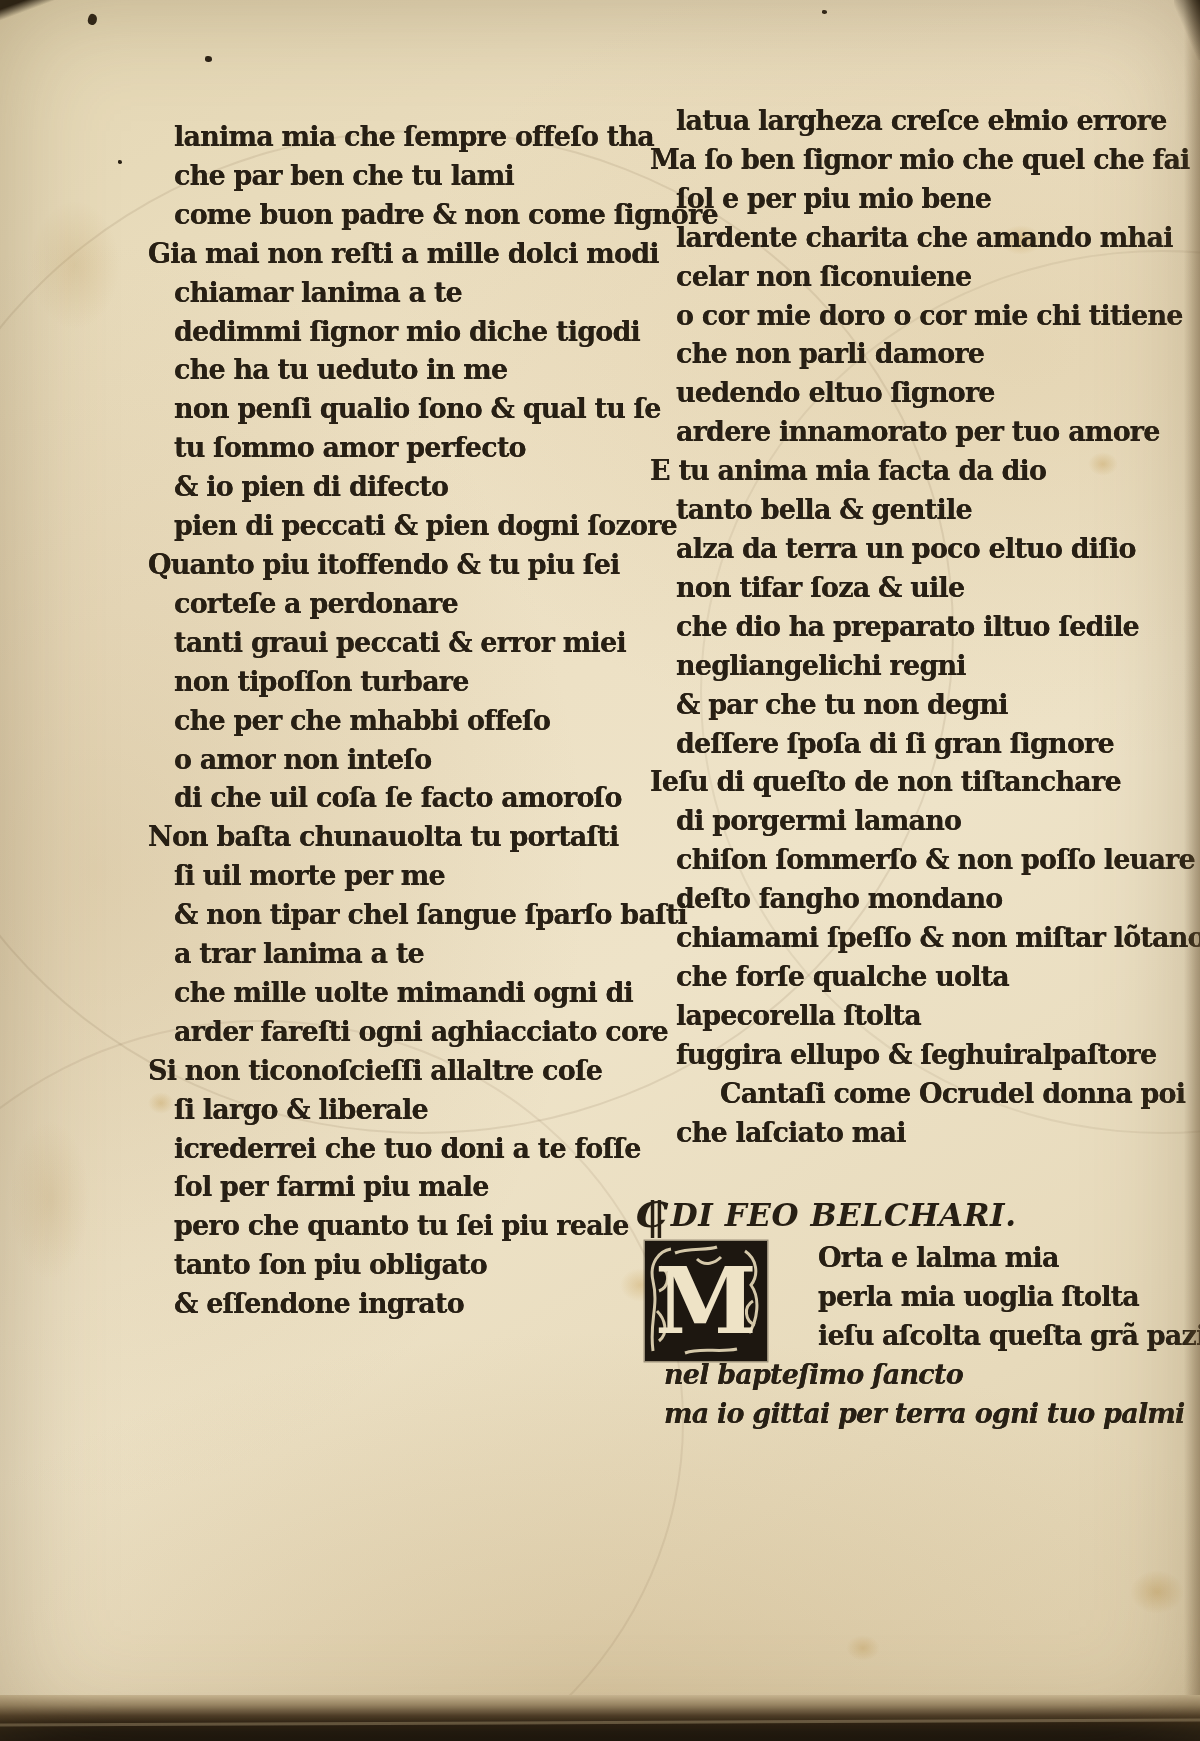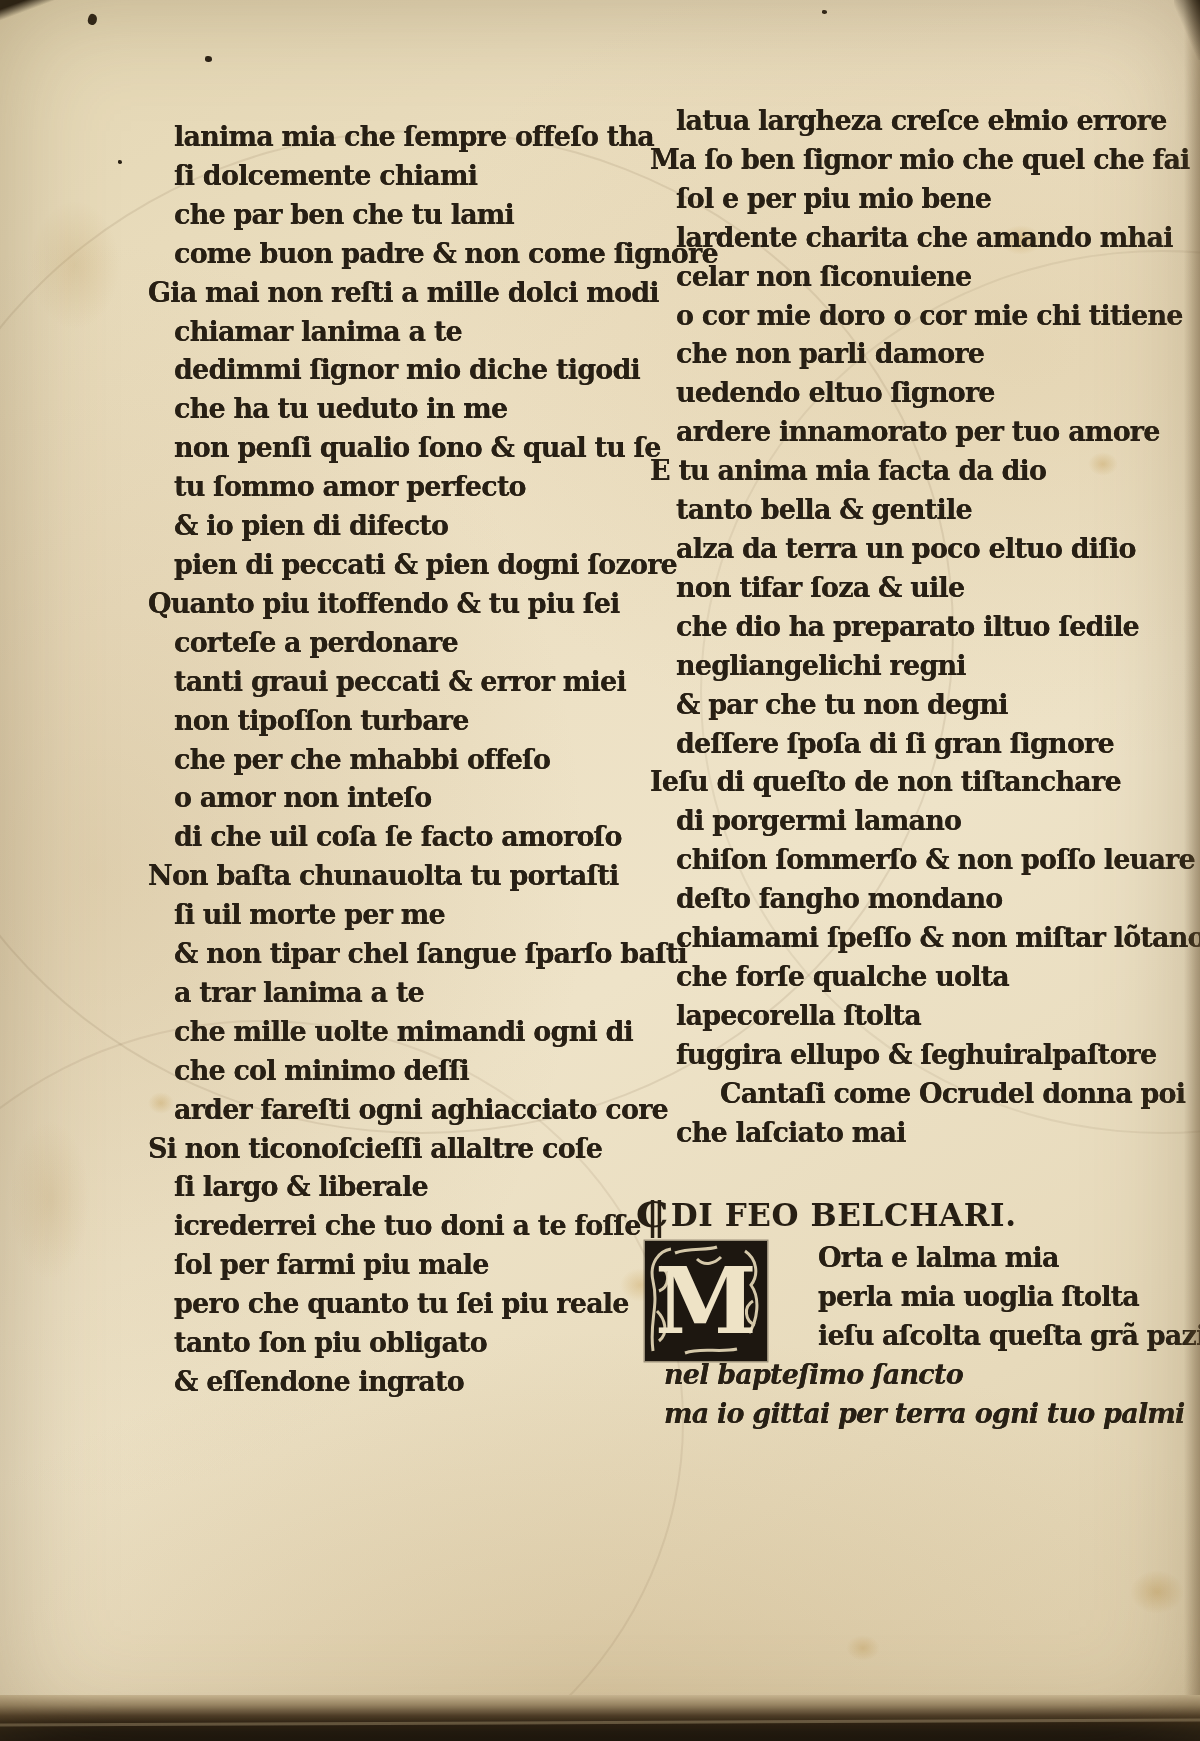--- a/index.html
+++ b/index.html
@@ -16,21 +16,21 @@
   
   .col{position:absolute;white-space:nowrap;}
   .vline{font-size:27px;line-height:38.9px;font-weight:bold;letter-spacing:-0.8px;
          text-shadow:0 0 0.5px rgba(30,22,12,0.85);}
   .in0{margin-left:0;}
   .in1{margin-left:26px;}
   .in2{margin-left:70px;}
   #left-col{top:102px;left:148px;margin-top:16px;}
   #right-col{top:102px;left:650px;}
   
-  .section-heading{position:absolute;top:1196px;left:638px;display:flex;align-items:flex-start;}
+  .section-heading{position:absolute;top:1196px;left:638px;display:flex;align-items:flex-start;font-style:italic;}
   .capitulum{position:relative;display:inline-block;font-size:36px;font-weight:bold;line-height:36px;
              margin-right:4px;transform:scaleX(1.15);}
   .capitulum i{position:absolute;top:4px;width:2.5px;height:38px;background:#271f14;}
   .cbar1{left:13px;} .cbar2{left:19px;}
   .heading-text{font-size:31px;font-weight:bold;letter-spacing:0.6px;line-height:38px;}
   
   .initial-block{position:absolute;top:1241px;left:645px;width:122px;height:120px;
                  box-shadow:0 0 0 1.5px #27201566;}
   .beside-lines{position:absolute;top:1239px;left:792px;white-space:nowrap;}
   .below-lines{position:absolute;top:1356px;left:634px;white-space:nowrap;}
@@ -84,21 +84,20 @@
   <div class="stain s7"></div>
   <div class="stain s8"></div>
   <div class="speck k1"></div>
   <div class="speck k2"></div>
   <div class="speck k3"></div>
   <div class="speck k4"></div>
   <div class="speck k5"></div>
 
   <div id="left-col" class="col">
       <div class="vline in1">lanima mia che ſempre offeſo tha</div>
-      <div class="vline in1">ſi dolcemente chiami</div>
       <div class="vline in1">che par ben che tu lami</div>
       <div class="vline in1">come buon padre &amp; non come ſignore</div>
       <div class="vline in0">Gia mai non reſti a mille dolci modi</div>
       <div class="vline in1">chiamar lanima a te</div>
       <div class="vline in1">dedimmi ſignor mio diche tigodi</div>
       <div class="vline in1">che ha tu ueduto in me</div>
       <div class="vline in1">non penſi qualio ſono &amp; qual tu ſe</div>
       <div class="vline in1">tu ſommo amor perfecto</div>
       <div class="vline in1">&amp; io pien di difecto</div>
       <div class="vline in1">pien di peccati &amp; pien dogni ſozore</div>
@@ -107,21 +106,20 @@
       <div class="vline in1">tanti graui peccati &amp; error miei</div>
       <div class="vline in1">non tipoſſon turbare</div>
       <div class="vline in1">che per che mhabbi offeſo</div>
       <div class="vline in1">o amor non inteſo</div>
       <div class="vline in1">di che uil coſa ſe facto amoroſo</div>
       <div class="vline in0">Non baſta chunauolta tu portaſti</div>
       <div class="vline in1">ſi uil morte per me</div>
       <div class="vline in1">&amp; non tipar chel ſangue ſparſo baſti</div>
       <div class="vline in1">a trar lanima a te</div>
       <div class="vline in1">che mille uolte mimandi ogni di</div>
-      <div class="vline in1">che col minimo deſſi</div>
       <div class="vline in1">arder fareſti ogni aghiacciato core</div>
       <div class="vline in0">Si non ticonoſcieſſi allaltre coſe</div>
       <div class="vline in1">ſi largo &amp; liberale</div>
       <div class="vline in1">icrederrei che tuo doni a te foſſe</div>
       <div class="vline in1">ſol per farmi piu male</div>
       <div class="vline in1">pero che quanto tu ſei piu reale</div>
       <div class="vline in1">tanto ſon piu obligato</div>
       <div class="vline in1">&amp; eſſendone ingrato</div>
     </div>
 

